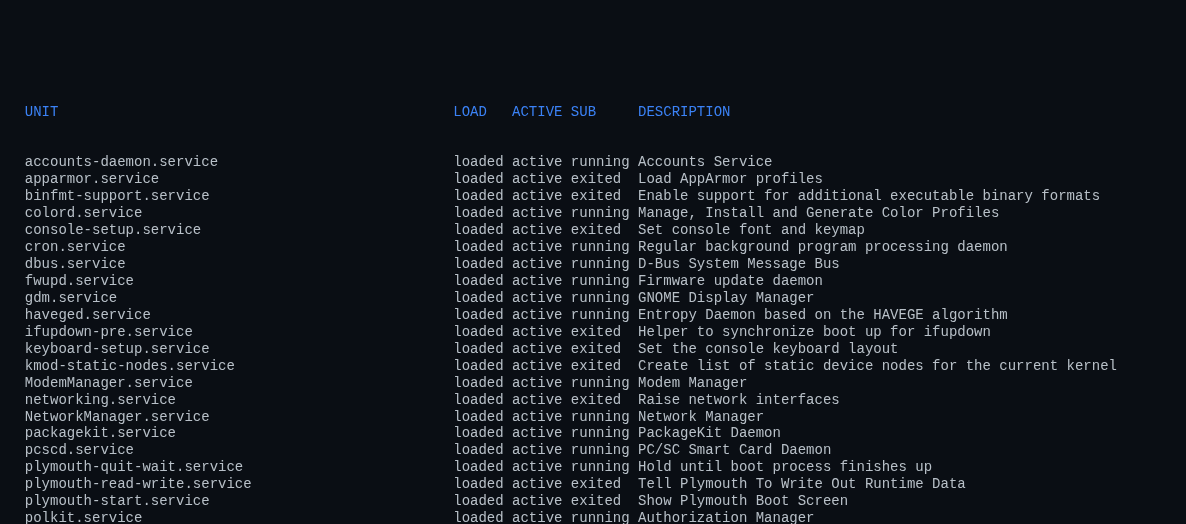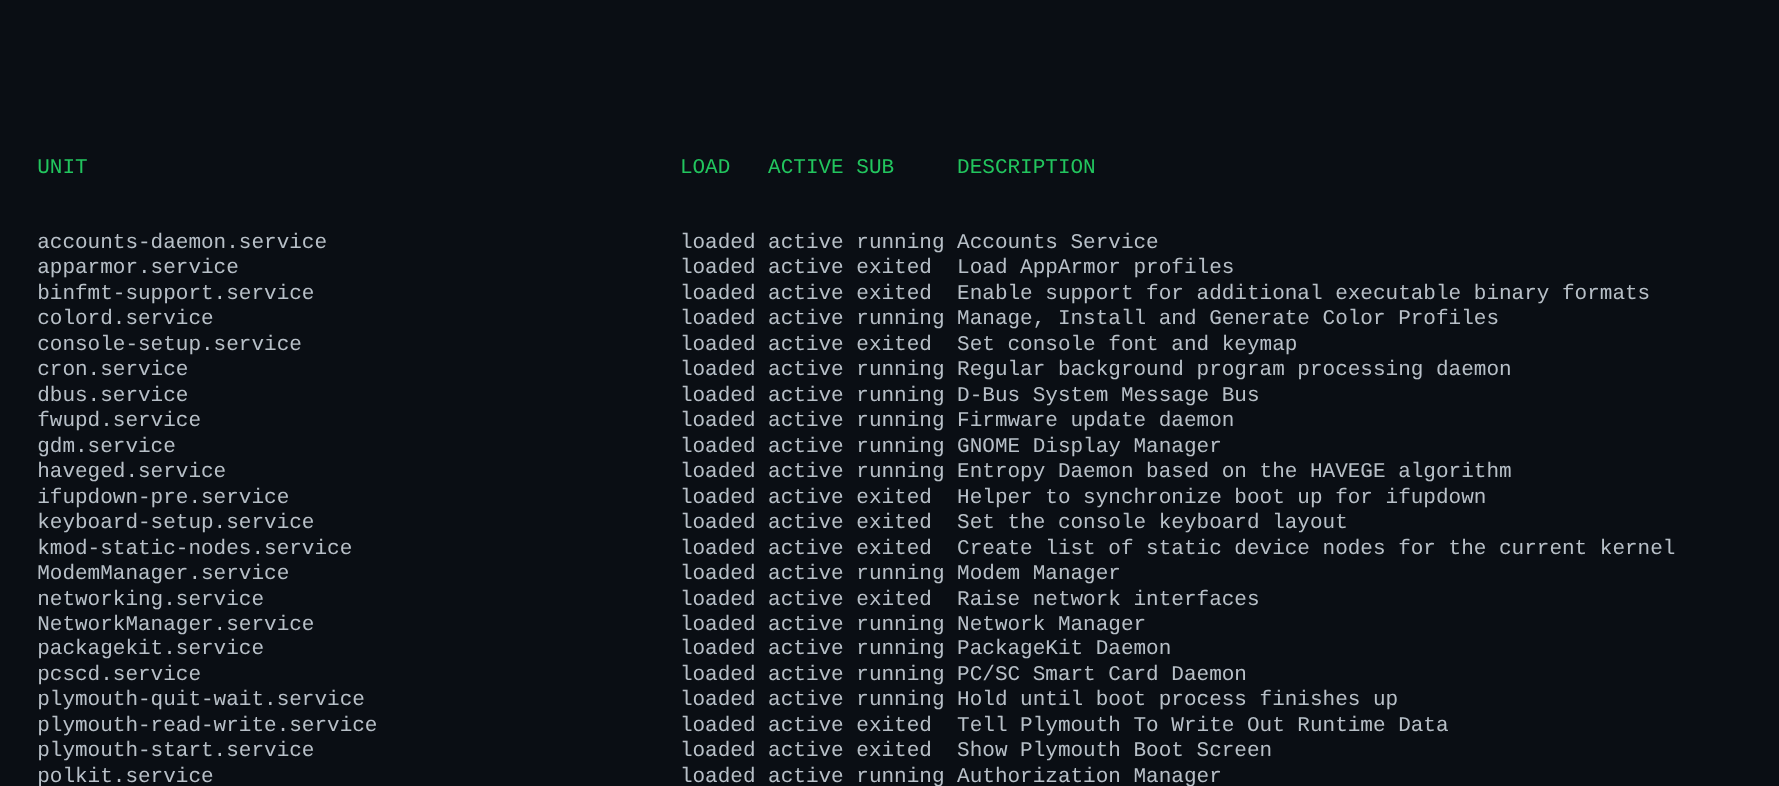--- a/index.html
+++ b/index.html
@@ -14,21 +14,21 @@
       font-size: 14px;
       line-height: 1.21;
       padding: 2px 8px;
       white-space: pre;
       overflow: hidden;
       width: 1186px;
       height: 524px;
     }
     .header {
       text-decoration: underline;
-      color: #22c55e;
+      color: #3b82f6;
     }
     .row {
       display: block;
     }
     .col-unit { display: inline-block; min-width: 51ch; }
     .col-load { display: inline-block; min-width: 7ch; }
     .col-active { display: inline-block; min-width: 7ch; }
     .col-sub { display: inline-block; min-width: 8ch; }
     .col-desc { display: inline-block; }
     .bullet { display: inline-block; width: 2ch; }

